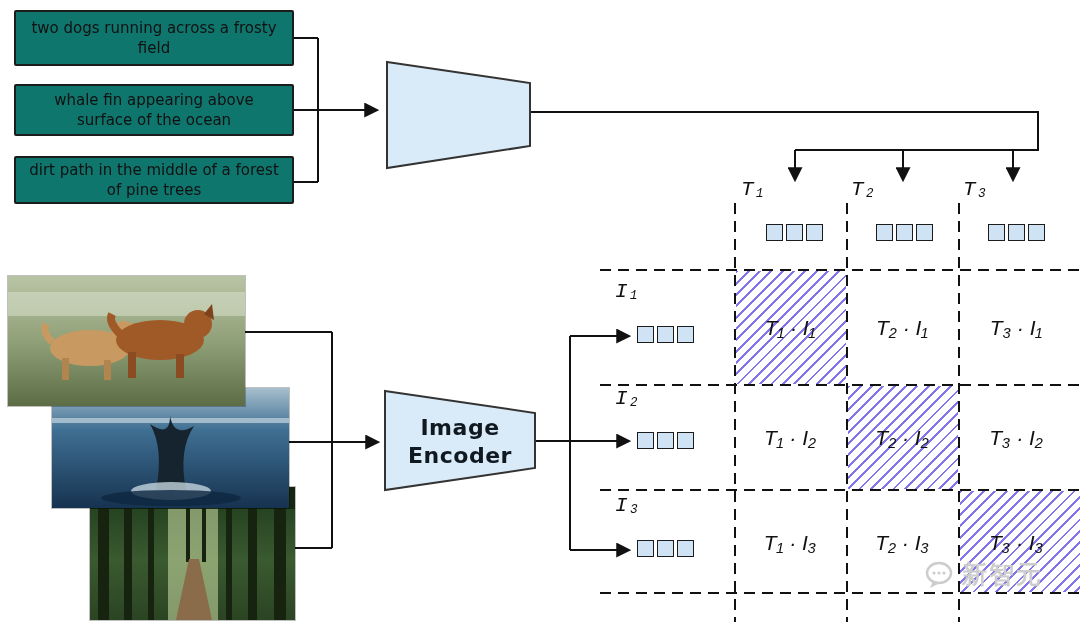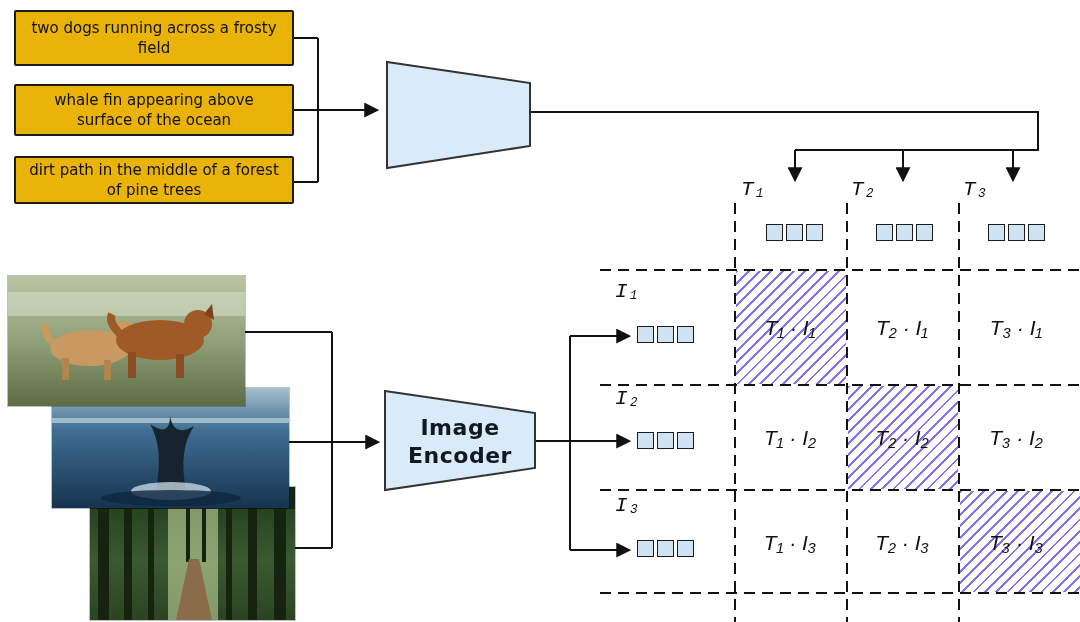--- a/index.html
+++ b/index.html
@@ -2,21 +2,21 @@
 <html><head>
 <meta charset="utf-8">
 <style>
   html,body{margin:0;padding:0;background:#fff;}
   .canvas{
     position:relative;width:1080px;height:622px;background:#fff;
     font-family:"DejaVu Sans",sans-serif;overflow:hidden;color:#111;
   }
   .overlay{position:absolute;left:0;top:0;width:1080px;height:622px;pointer-events:none;}
   .caption-box{
-    position:absolute;border:2px solid #1c1c1c;border-radius:2px;background:#eab308;
+    position:absolute;border:2px solid #1c1c1c;border-radius:2px;background:#0f766e;
     display:flex;align-items:center;justify-content:center;text-align:center;
     font-size:15px;line-height:1.35;padding:4px 10px;box-sizing:border-box;color:#111;
   }
   .enc-label{
     position:absolute;text-align:center;font-size:22px;font-weight:600;
     line-height:1.25;color:#101820;letter-spacing:.5px;
   }
   .mlabel{
     position:absolute;font-family:Liberation Mono, monospace;font-style:italic;
     font-size:21px;color:#111;white-space:nowrap;
@@ -227,14 +227,24 @@
   <div class="cell-label" style="left:1016px;top:328px;">T₃ · I₁</div>
 
   <div class="cell-label" style="left:790px;top:438px;">T₁ · I₂</div>
   <div class="cell-label" style="left:902px;top:438px;">T₂ · I₂</div>
   <div class="cell-label" style="left:1016px;top:438px;">T₃ · I₂</div>
 
   <div class="cell-label" style="left:790px;top:543px;">T₁ · I₃</div>
   <div class="cell-label" style="left:902px;top:543px;">T₂ · I₃</div>
   <div class="cell-label" style="left:1016px;top:543px;">T₃ · I₃</div>
 
+  <div class="watermark" style="left:925px;top:558px;">
+    <svg width="30" height="28" viewBox="0 0 30 28">
+      <ellipse cx="14" cy="12" rx="12" ry="10" fill="none" stroke="#cdcdcd" stroke-width="2.5"></ellipse>
+      <path d="M8 20 L5 27 L15 22 Z" fill="#cdcdcd"></path>
+      <circle cx="9" cy="12" r="1.6" fill="#cdcdcd"></circle>
+      <circle cx="14" cy="12" r="1.6" fill="#cdcdcd"></circle>
+      <circle cx="19" cy="12" r="1.6" fill="#cdcdcd"></circle>
+    </svg>
+    <span>新智元</span>
+  </div>
 
 </div>
 
 </body></html>

